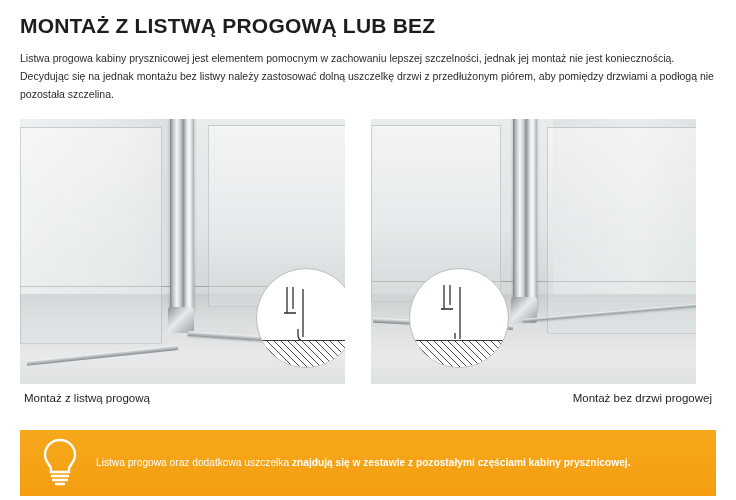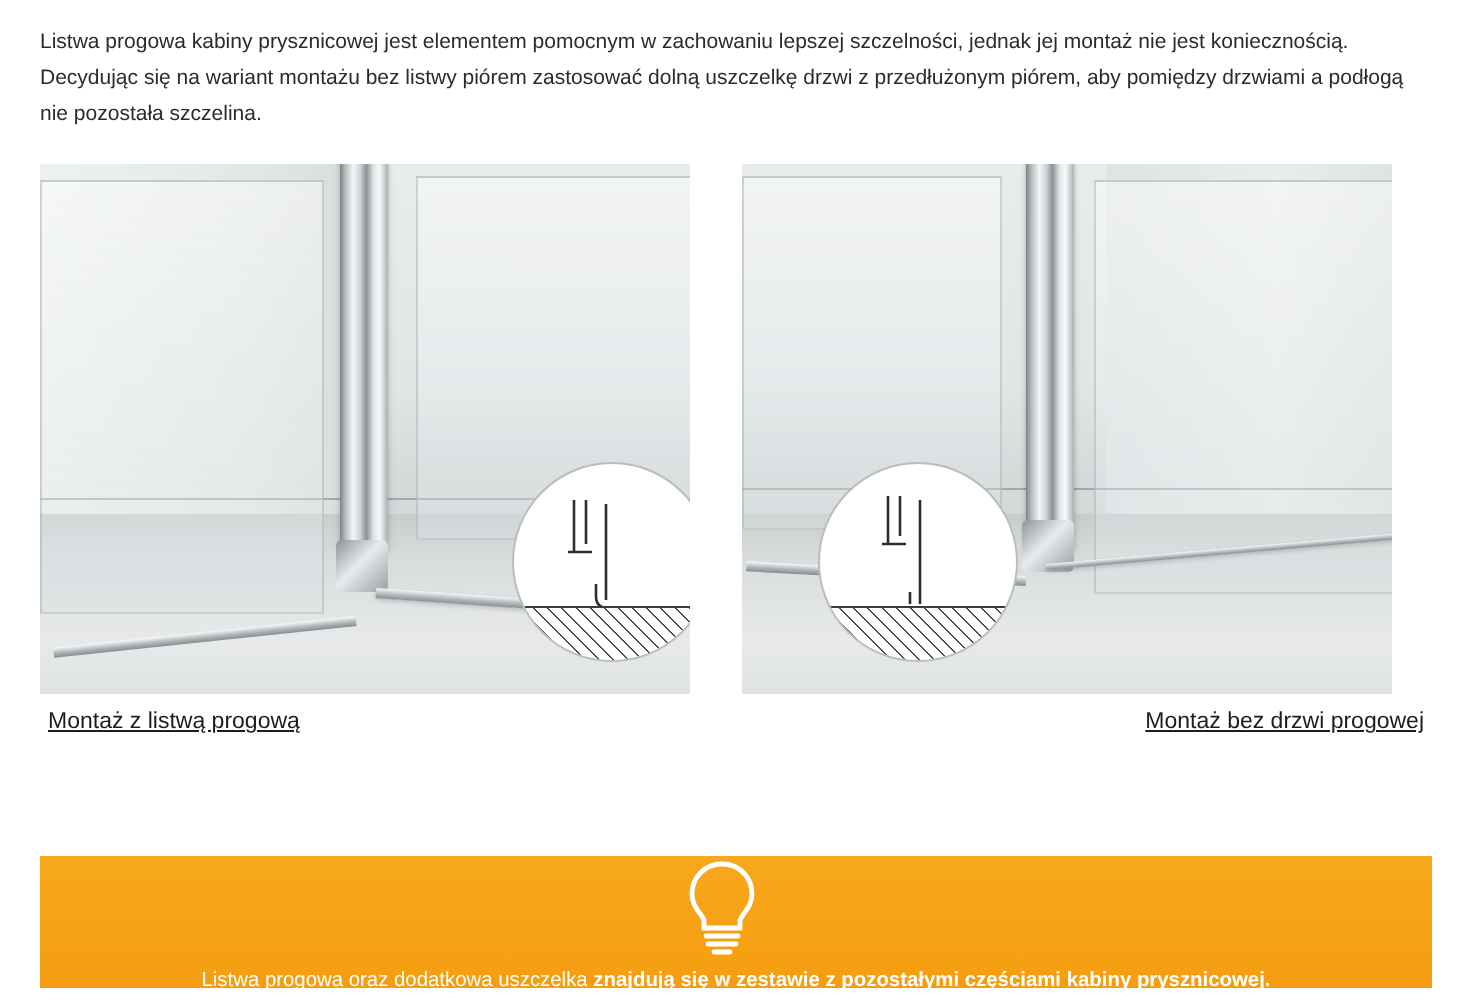--- a/index.html
+++ b/index.html
@@ -149,63 +149,62 @@
   .caption-row {
     position: relative;
     height: 22px;
     margin-top: 8px;
   }
   .caption {
     position: absolute;
     top: 0;
     font-size: 11.5px;
     color: #1d1d1b;
-    text-decoration: underline;
   }
   .caption.left { left: 4px; }
   .caption.right { right: 4px; }
 
   
   .note {
     position: absolute;
     left: 20px;
     right: 20px;
     bottom: 18px;
     height: 66px;
     background: #f5a623;
     background: linear-gradient(to bottom, #f7a81c, #f59d10);
     display: flex;
     align-items: center;
     padding: 0 18px;
     box-sizing: border-box;
-    flex-direction: column;
   }
   .bulb {
     width: 44px;
     height: 54px;
     flex: 0 0 44px;
     margin-right: 14px;
     position: relative;
   }
   .note-text {
     font-size: 10.2px;
     line-height: 1.7;
     color: #ffffff;
   }
   .note-text b { font-weight: bold; }
 </style>
 </head>
 <body>
 
 <div class="page">
 
+  <h1 class="title">MONTAŻ Z LISTWĄ PROGOWĄ LUB BEZ</h1>
 
   <p class="intro">
     <span>Listwa progowa kabiny prysznicowej jest elementem pomocnym w zachowaniu lepszej szczelności, jednak jej montaż nie jest koniecznością.</span>
-    <span>Decydując się na wariant montażu bez listwy piórem zastosować dolną uszczelkę drzwi z przedłużonym piórem, aby pomiędzy drzwiami a podłogą</span>
+    <span>Decydując się na jednak montażu bez listwy należy zastosować dolną uszczelkę drzwi z przedłużonym piórem, aby pomiędzy drzwiami a podłogą</span>
     <span>nie pozostała szczelina.</span>
   </p>
 
   <div class="panels">
 
     <div class="panel left">
       <div class="photo-bg"></div>
       <div class="wall-left"></div>
       <div class="floor"></div>
       <div class="floor-line" style="top:63%;"></div>

